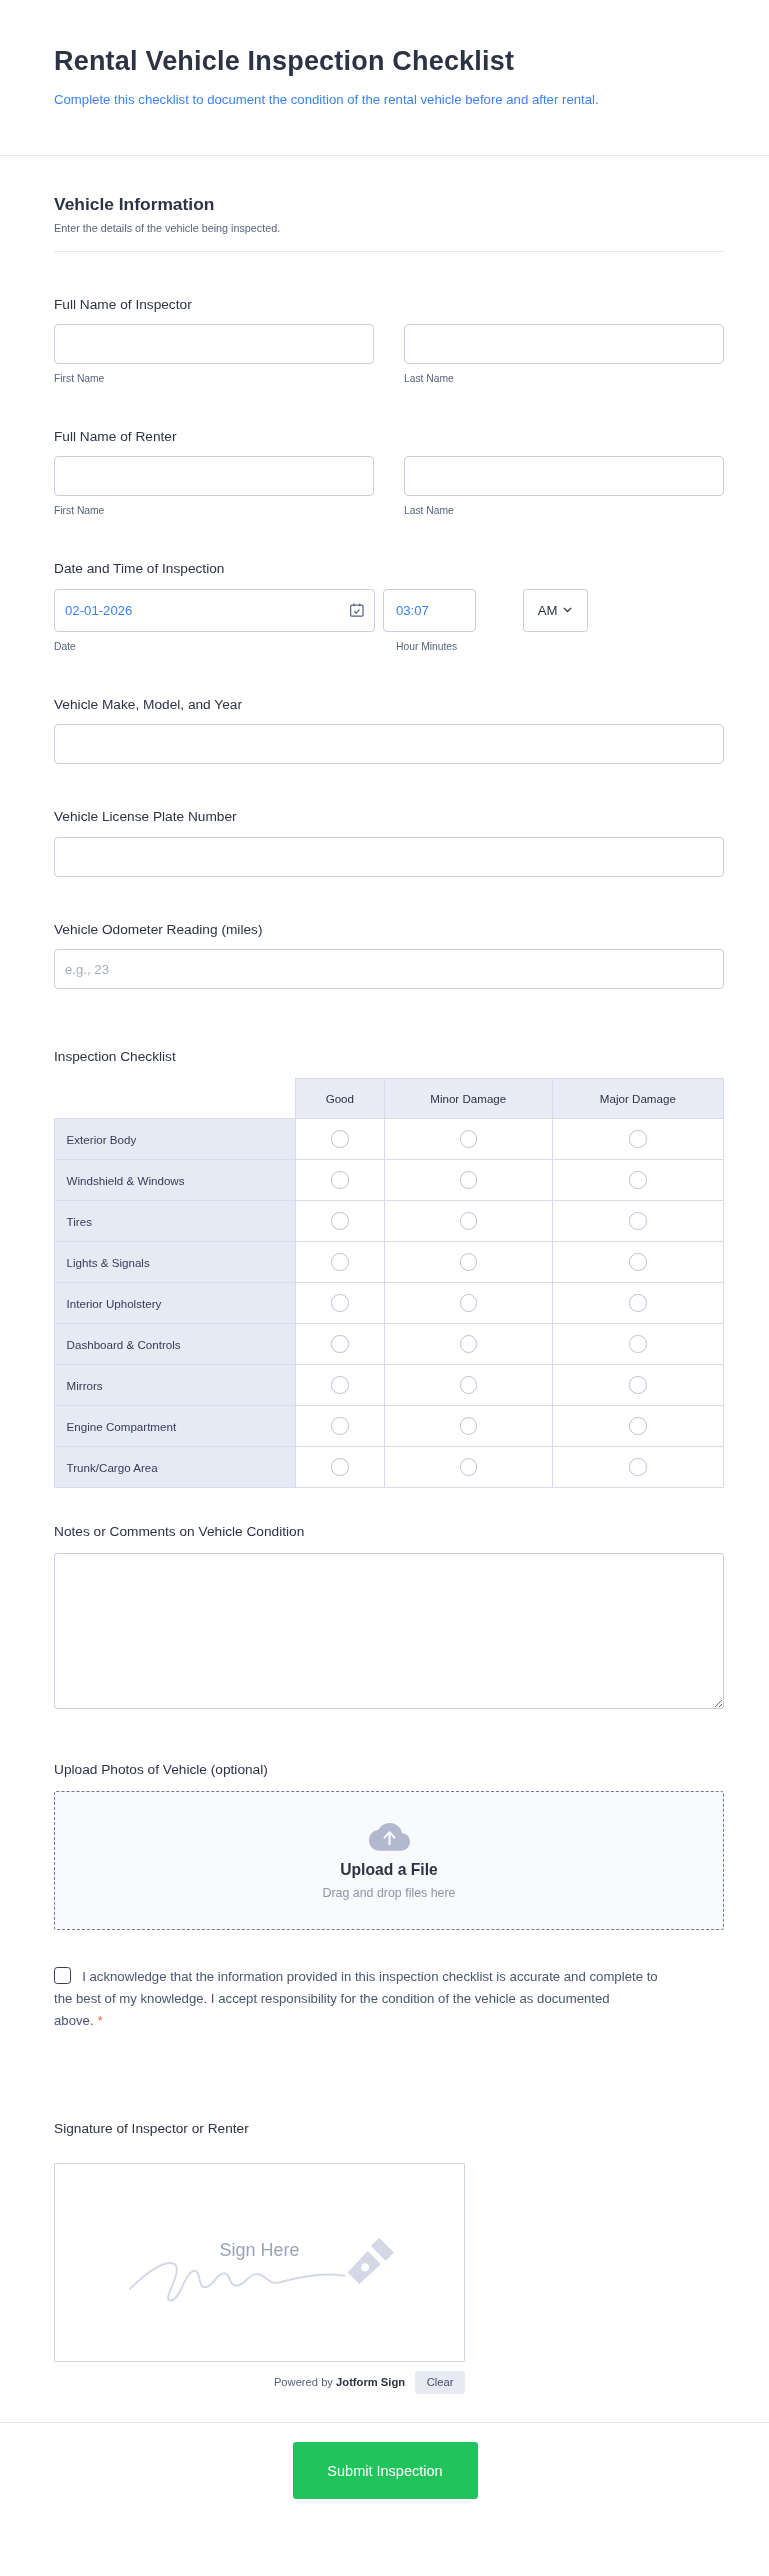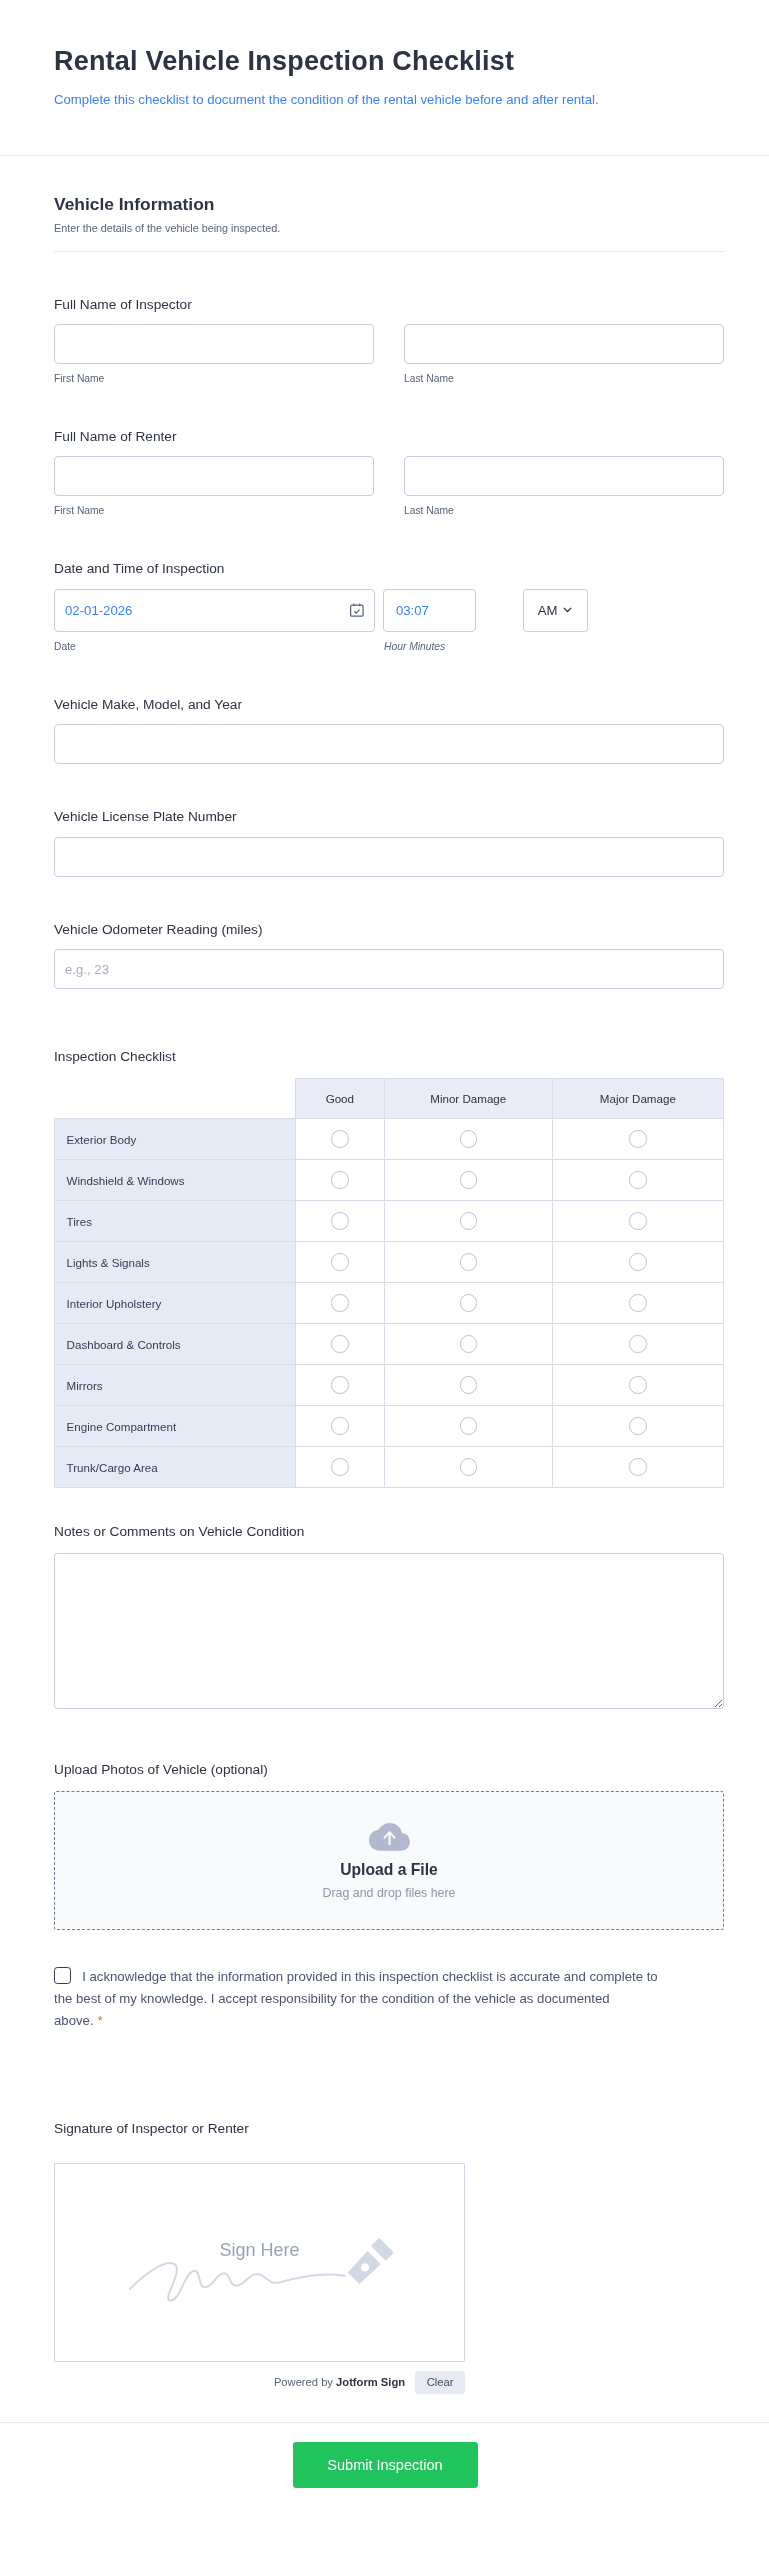--- a/index.html
+++ b/index.html
@@ -109,21 +109,21 @@
   .powered { font-size:11.2px; color:#57637d; }
   .powered b { color:#2c3345; font-weight:700; }
   .clear-btn {
     background:#e7eaf2; color:#414c66; font-size:11.2px; border:none; border-radius:3.3px;
     padding:5.8px 11.6px; cursor:pointer; font-family:inherit;
   }
 
   
   .submit-bar { margin-top:28px; border-top:0.8px solid #e6e9f0; padding:19px 0 41px 0; text-align:center; }
   .submit-btn {
-    width:185px; height:46px; border:none; border-radius:3.3px; background:#21c35c; color:#fff;
+    width:185px; height:57px; border:none; border-radius:3.3px; background:#21c35c; color:#fff;
     font-size:14.5px; font-family:inherit; cursor:pointer;
   }
 </style>
 </head>
 <body>
 
 <div class="form-card">
 
   <header class="form-header">
     <h1 class="form-title">Rental Vehicle Inspection Checklist</h1>
@@ -184,21 +184,21 @@
         </div>
         <div class="ampm">
           <span>AM</span>
           <svg width="9" height="5.8" viewBox="0 0 11 7" fill="none" stroke="#2c3345" stroke-width="1.6">
               <polyline points="1,1 5.5,5.5 10,1"></polyline>
             </svg>
         </div>
       </div>
       <div class="dt-subs">
         <div class="s1 sublabel" style="margin-top:0;">Date</div>
-        <div class="sublabel" style="margin-top:0; margin-left:9px;font-style:italic;">Hour Minutes</div>
+        <div class="sublabel" style="margin-top:0; margin-left:21px;">Hour Minutes</div>
       </div>
     </div>
 
     <div class="field">
       <div class="field-label">Vehicle Make, Model, and Year</div>
       <input class="single-input" type="text" value="" style="">
     </div>
 
     <div class="field">
       <div class="field-label">Vehicle License Plate Number</div>

